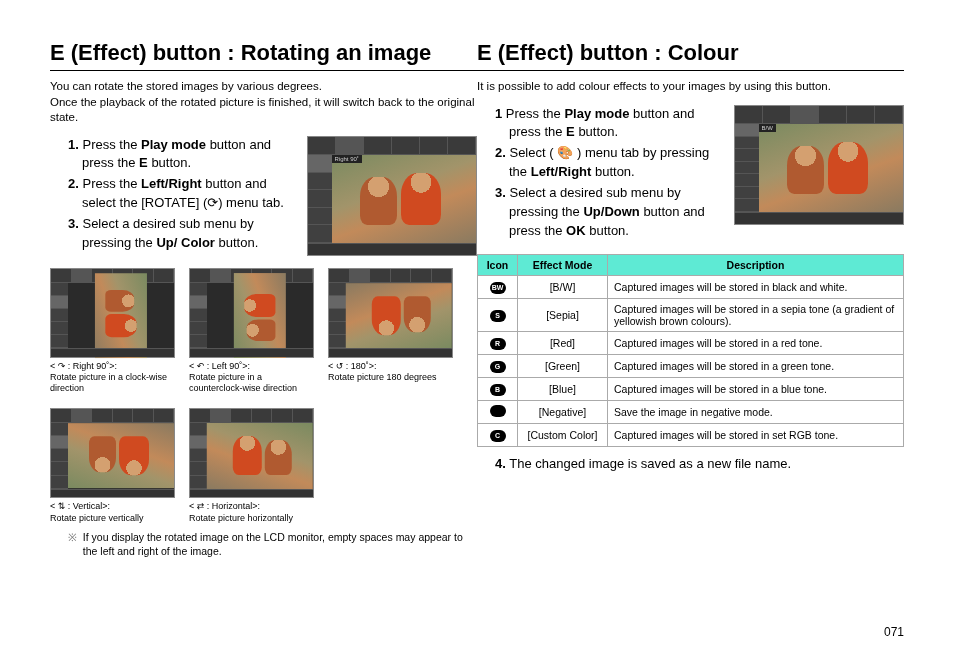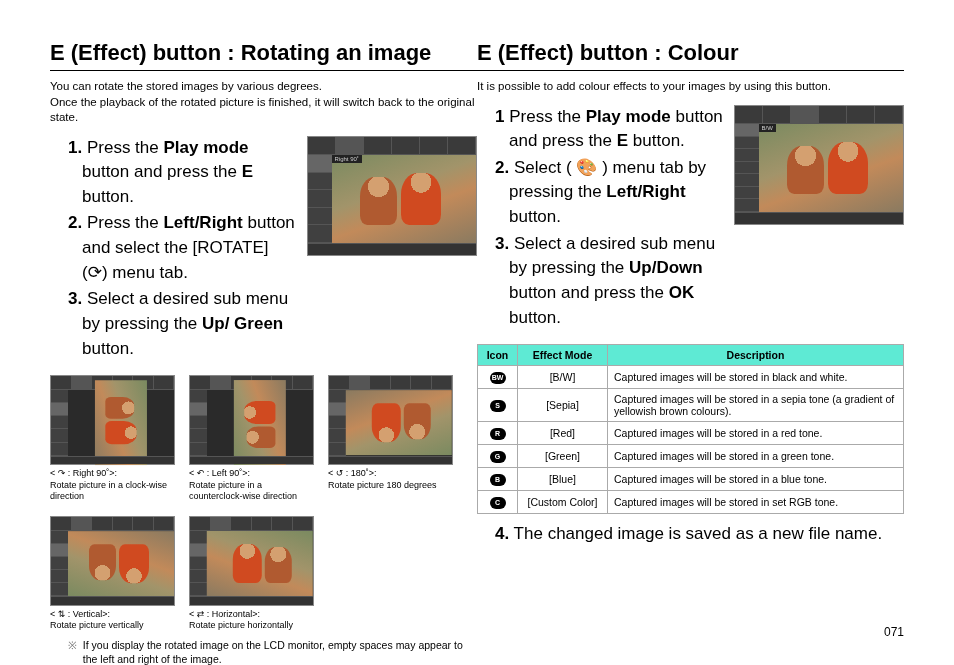--- a/index.html
+++ b/index.html
@@ -18,21 +18,21 @@
   .col { flex: 1; min-width: 0; }
   h1 {
     font-size: 22px;
     font-weight: bold;
     border-bottom: 1px solid #000;
     padding-bottom: 4px;
     margin-bottom: 8px;
   }
   .intro { font-size: 11.5px; line-height: 1.35; margin-bottom: 10px; }
   ol { list-style: none; padding-left: 18px; }
-  ol li { font-size: 17px; line-height: 1.45; margin-bottom: 2px; text-indent: -14px; padding-left: 14px; }
+  ol li { font-size: 13px; line-height: 1.45; margin-bottom: 2px; text-indent: -14px; padding-left: 14px; }
   ol li .num { font-weight: bold; }
   .steps-row { display: flex; gap: 10px; margin-bottom: 12px; }
   .steps-text { flex: 1; }
   .lcd-big {
     width: 170px; height: 120px;
     background: #2a2a2a;
     border: 1px solid #888;
     position: relative;
     flex-shrink: 0;
   }
@@ -126,21 +126,21 @@
   <div class="col">
     <h1>E (Effect) button : Rotating an image</h1>
     <div class="intro" style="white-space:pre-line">You can rotate the stored images by various degrees.
 Once the playback of the rotated picture is finished, it will switch back to the original state.</div>
 
     <div class="steps-row">
       <div class="steps-text">
         <ol>
           <li><span class="num">1.</span> <span>Press the </span><b>Play mode</b><span> button and press the </span><b>E</b><span> button.</span></li>
           <li><span class="num">2.</span> <span>Press the </span><b>Left/Right</b><span> button and select the [ROTATE] (</span><span>⟳</span><span>) menu tab.</span></li>
-          <li><span class="num">3.</span> <span>Select a desired sub menu by pressing the </span><b>Up/ Green</b><span> button.</span></li>
+          <li><span class="num">3.</span> <span>Select a desired sub menu by pressing the </span><b>Up/ Color</b><span> button.</span></li>
         </ol>
       </div>
       <div class="lcd-big">
         <div class="lcd-tabbar">
             <div class="lcd-tab"></div>
             <div class="lcd-tab active"></div>
             <div class="lcd-tab"></div>
             <div class="lcd-tab"></div>
             <div class="lcd-tab"></div>
             <div class="lcd-tab"></div>
@@ -341,20 +341,25 @@
             <td class="icon-cell"><span class="badge" data-letter="G"></span></td>
             <td class="mode-cell">[Green]</td>
             <td>Captured images will be stored in a green tone.</td>
           </tr>
           <tr>
             <td class="icon-cell"><span class="badge" data-letter="B"></span></td>
             <td class="mode-cell">[Blue]</td>
             <td>Captured images will be stored in a blue tone.</td>
           </tr>
           <tr>
+            <td class="icon-cell"><span class="badge" data-letter=""></span></td>
+            <td class="mode-cell">[Negative]</td>
+            <td>Save the image in negative mode.</td>
+          </tr>
+          <tr>
             <td class="icon-cell"><span class="badge" data-letter="C"></span></td>
             <td class="mode-cell">[Custom Color]</td>
             <td>Captured images will be stored in set RGB tone.</td>
           </tr>
         </tbody>
     </table>
 
     <ol>
       <li><span class="num">4.</span> <span>The changed image is saved as a new file name.</span></li>
     </ol>

